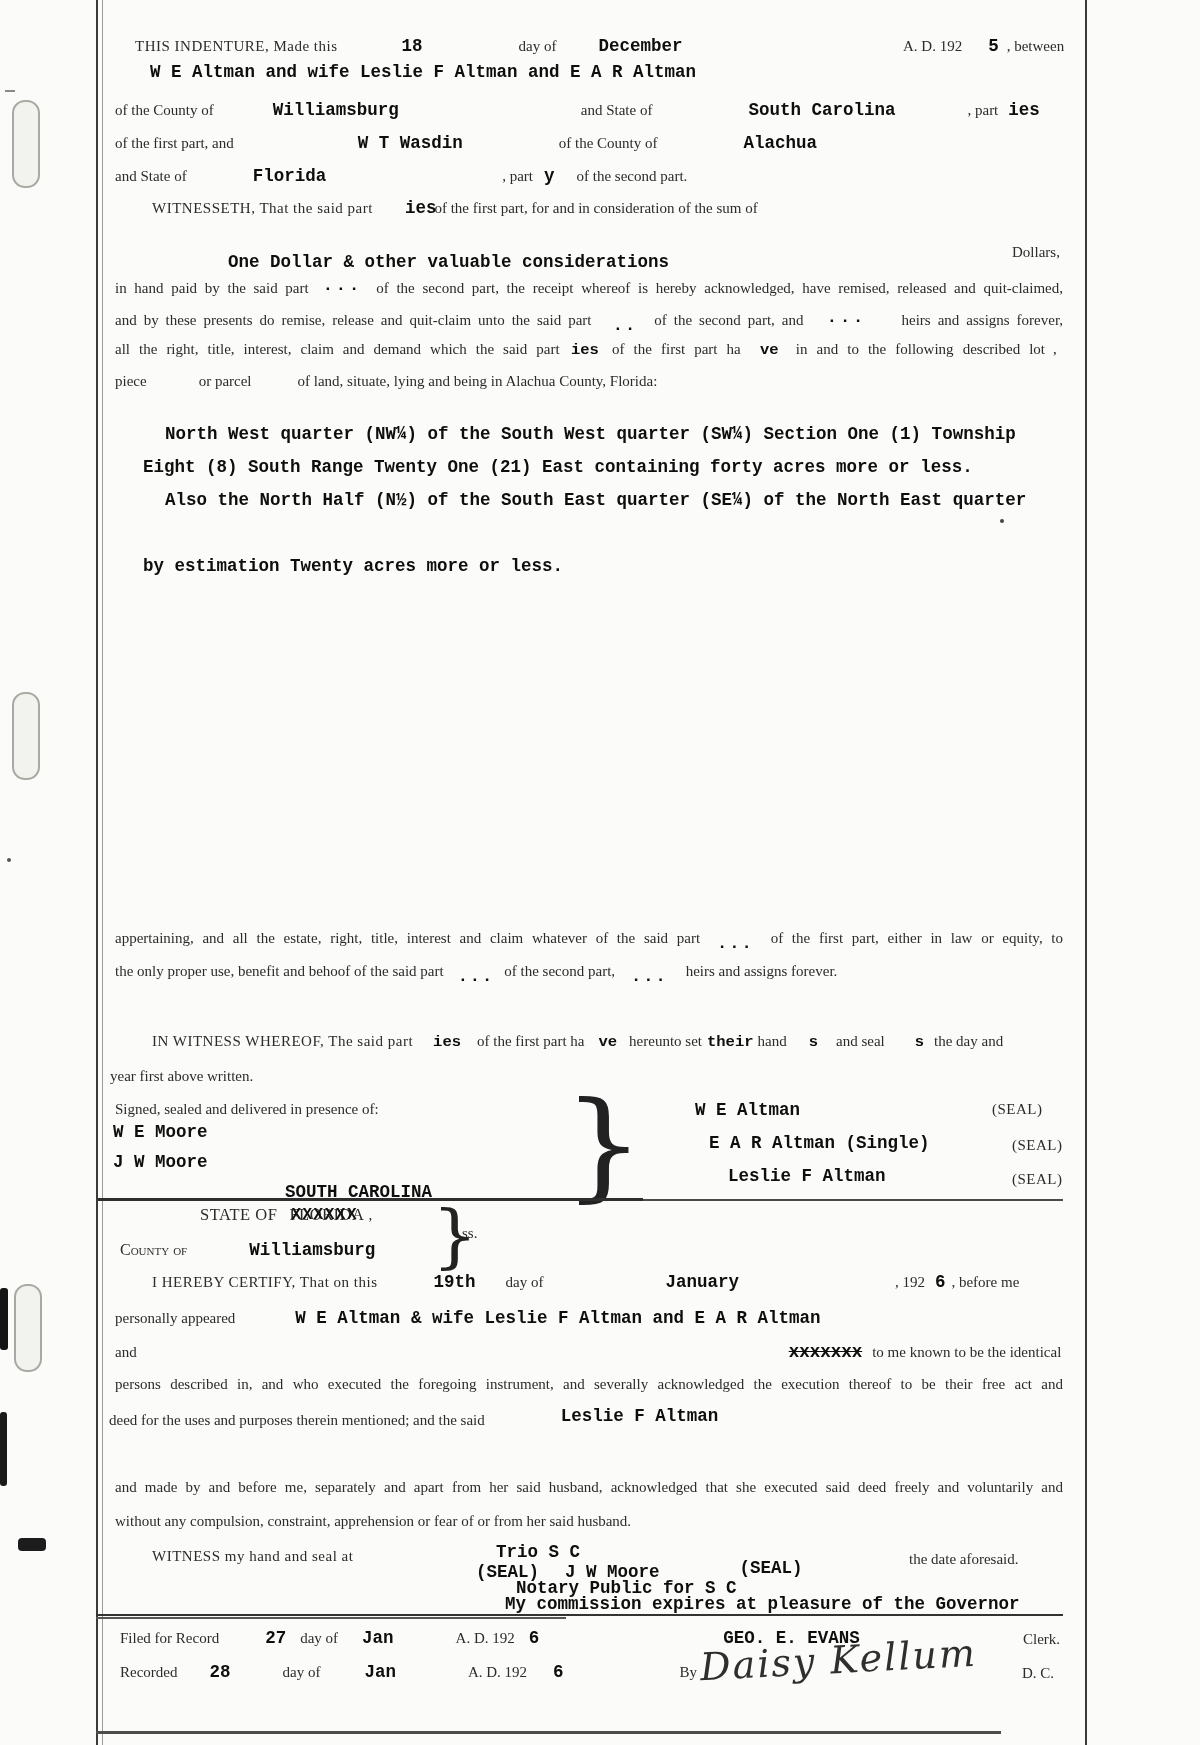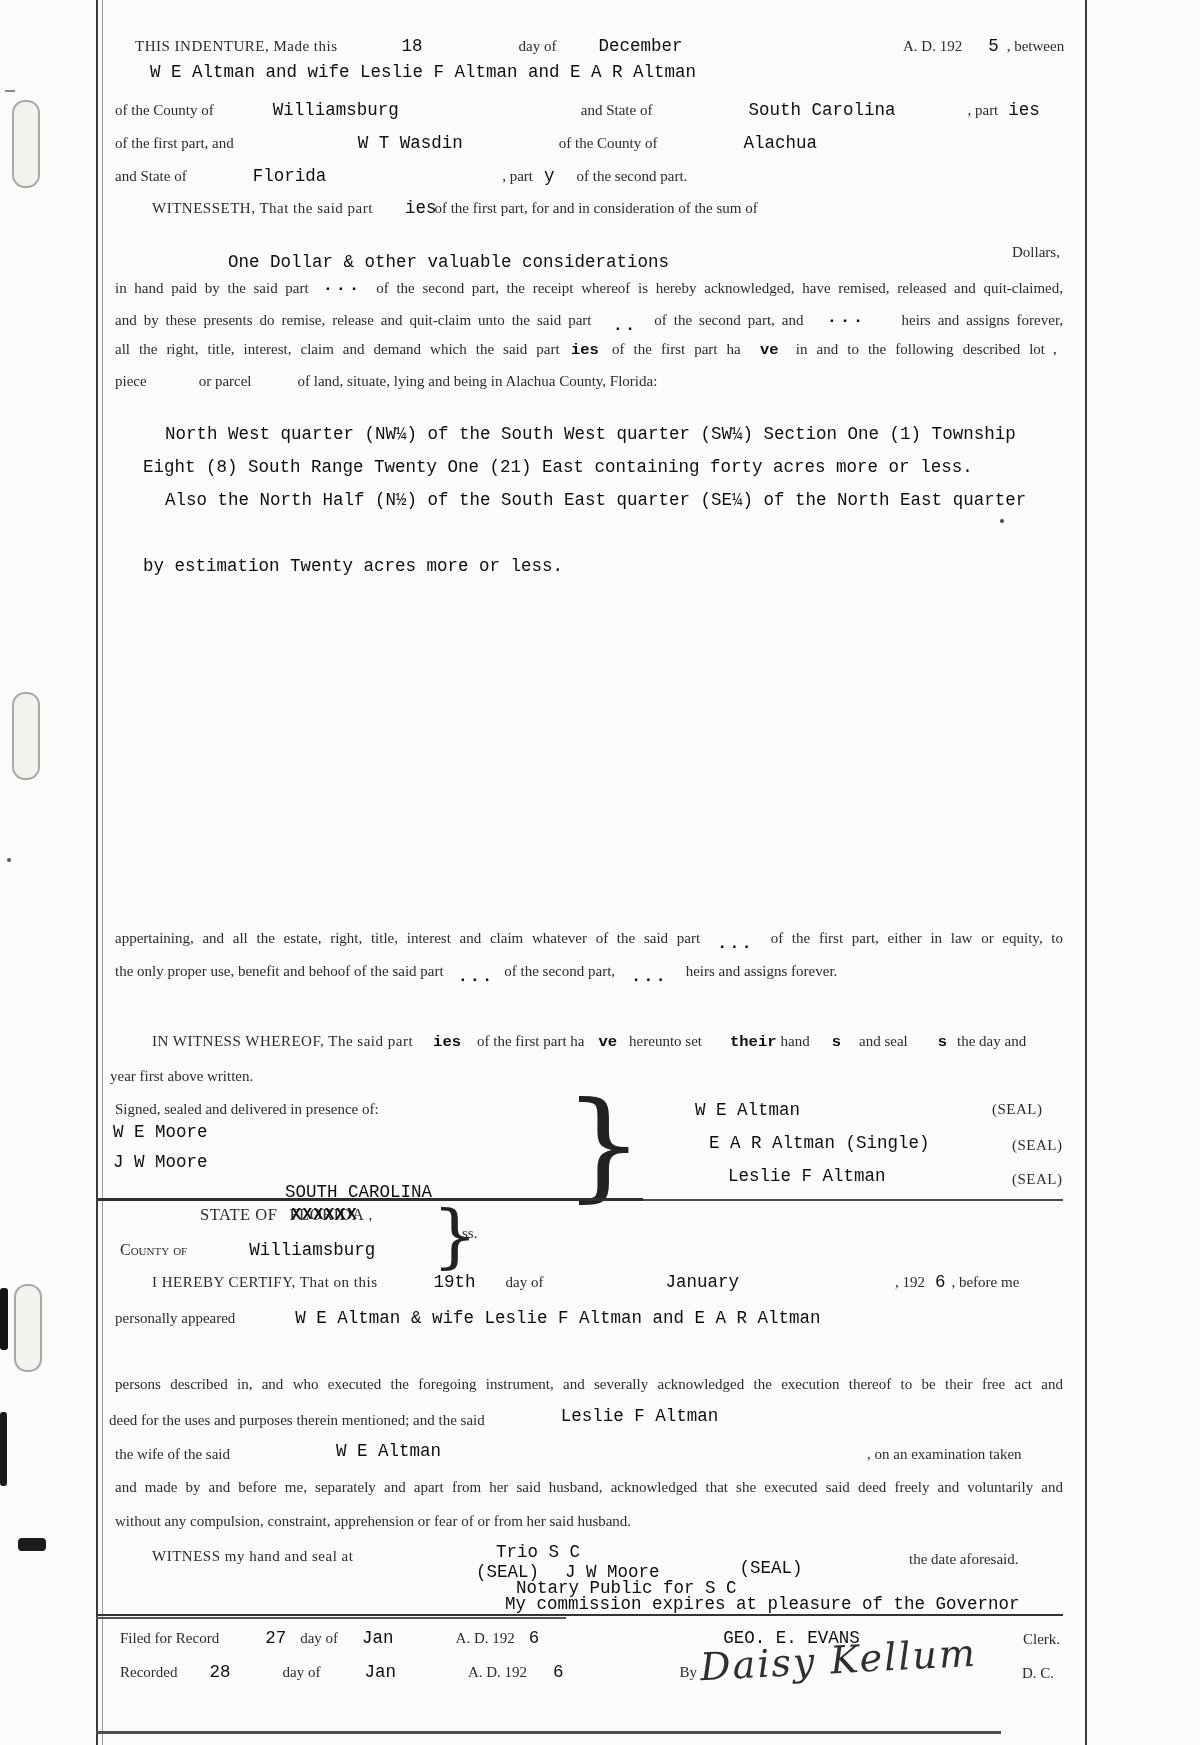--- a/index.html
+++ b/index.html
@@ -2,21 +2,21 @@
 <html><head>
 <meta charset="utf-8">
 <style>
   html,body{margin:0;padding:0;background:#f7f7f5;}
   .page{position:relative;width:1200px;height:1745px;background:#fbfbf9;overflow:hidden;
         font-family:"Liberation Serif", serif;color:#262626;}
   .line{position:absolute;white-space:nowrap;}
   .just{white-space:normal;text-align:justify;text-align-last:justify;}
   .s{font-family:"Liberation Serif", serif;font-size:15px;color:#2b2b2b;}
   .caps{letter-spacing:.5px;}
-  .t{font-family:"Liberation Mono", monospace;font-weight:400;font-size:17.5px;color:#0e0e0e;}
+  .t{font-family:"Liberation Mono", monospace;font-weight:700;font-size:17.5px;color:#0e0e0e;}
   .tsm{font-family:"Liberation Mono", monospace;font-weight:700;font-size:15.5px;color:#0e0e0e;}
   .dm{font-family:"Liberation Mono", monospace;font-weight:700;font-size:17px;vertical-align:3px;letter-spacing:3px;color:#0e0e0e;}
   .dl{font-family:"Liberation Mono", monospace;font-weight:700;font-size:17px;vertical-align:-5px;letter-spacing:2px;color:#0e0e0e;}
   .vline{position:absolute;top:0;bottom:0;}
   .hr{position:absolute;}
   .brace{position:absolute;font-family:"DejaVu Serif", serif;font-weight:400;color:#222;line-height:1;}
   .xwrap{position:relative;display:inline-block;}
   .xover{position:absolute;left:2px;top:1px;font-family:"Liberation Mono", monospace;font-weight:700;
          font-size:16px;letter-spacing:1.5px;color:#111;}
   .struckx{text-decoration:line-through;}
@@ -145,21 +145,21 @@
     <span class="dl" style="margin:0 14px 0 12px;">...</span>
     <span class="s">heirs and assigns forever.</span>
   </div>
 
   <div class="line" style="left:152px;top:1032px;">
     <span class="s caps">IN WITNESS WHEREOF, The said part</span>
     <span class="tsm" style="margin-left:16px;">ies</span>
     <span class="s" style="margin-left:12px;">of the first part ha</span>
     <span class="tsm" style="margin-left:10px;">ve</span>
     <span class="s" style="margin-left:8px;">hereunto set</span>
-    <span class="tsm" style="margin-left:24px;">their</span>
+    <span class="tsm" style="margin-left:1px;">their</span>
     <span class="s" style="margin-left:0;">hand</span>
     <span class="tsm" style="margin-left:18px;">s</span>
     <span class="s" style="margin-left:14px;">and seal</span>
     <span class="tsm" style="margin-left:26px;">s</span>
     <span class="s" style="margin-left:6px;">the day and</span>
   </div>
   <div class="line" style="left:110px;top:1067px;">
     <span class="s">year first above written.</span>
   </div>
 
@@ -222,31 +222,31 @@
     <span class="s" style="margin-left:26px;">day of</span>
     <span class="t" style="margin-left:118px;">January</span>
     <span class="s" style="margin-left:152px;">, 192</span>
     <span class="t" style="margin-left:6px;">6</span>
     <span class="s" style="margin-left:2px;">, before me</span>
   </div>
   <div class="line" style="left:115px;top:1308px;">
     <span class="s">personally appeared</span>
     <span class="t" style="margin-left:56px;">W E Altman &amp; wife Leslie F Altman and E A R Altman</span>
   </div>
+  <div class="line" style="left:115px;top:1342px;">
+    <span class="s">and</span>
+    <span class="t struckx" style="margin-left:648px;">xxxxxxx</span>
+    <span class="s" style="margin-left:6px;">to me known to be the identical</span>
+  </div>
   <div class="line just" style="left:115px;top:1375px;width:948px;">
     <span class="s">persons described in, and who executed the foregoing instrument, and severally acknowledged the execution thereof to be their free act and</span>
   </div>
   <div class="line" style="left:109px;top:1410px;">
     <span class="s">deed for the uses and purposes therein mentioned; and the said</span>
     <span class="t" style="margin-left:72px;position:relative;top:-4px;">Leslie F Altman</span>
-  </div>
-  <div class="line" style="left:115px;top:1444px;">
-    <span class="s">the wife of the said</span>
-    <span class="t" style="margin-left:102px;position:relative;top:-3px;">W E Altman</span>
-    <span class="s" style="margin-left:422px;">, on an examination taken</span>
   </div>
   <div class="line just" style="left:115px;top:1478px;width:948px;">
     <span class="s">and made by and before me, separately and apart from her said husband, acknowledged that she executed said deed freely and voluntarily and</span>
   </div>
   <div class="line" style="left:115px;top:1512px;">
     <span class="s">without any compulsion, constraint, apprehension or fear of or from her said husband.</span>
   </div>
 
   <div class="line" style="left:152px;top:1547px;">
     <span class="s caps">WITNESS my hand and seal at</span>

